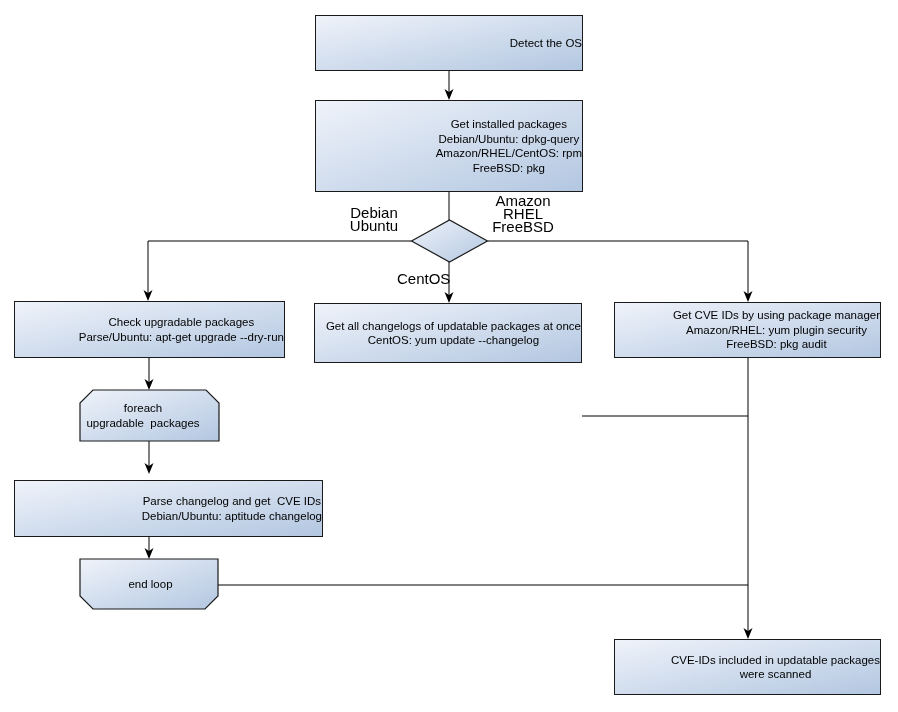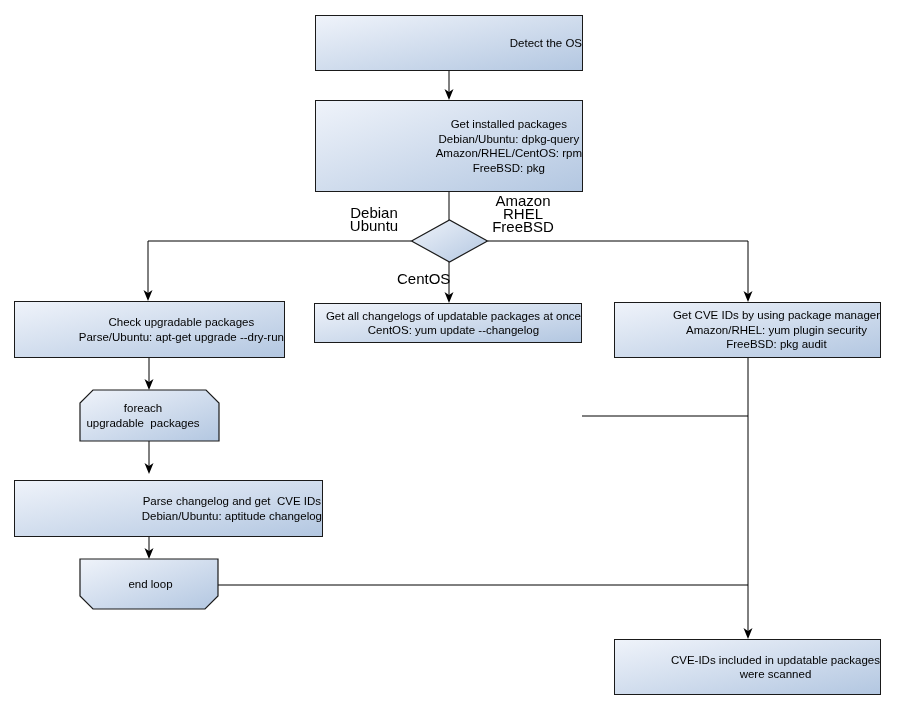--- a/index.html
+++ b/index.html
@@ -136,21 +136,21 @@
   <div class="node" style="left:14px; top:301px; width:271px; height:57px;">
     <span class="node-text">Check upgradable packages
 Parse/Ubuntu: apt-get upgrade --dry-run</span>
   </div>
 
   <div class="node" style="left:14px; top:480px; width:309px; height:57px;">
     <span class="node-text">Parse changelog and get  CVE IDs
 Debian/Ubuntu: aptitude changelog</span>
   </div>
 
-  <div class="node" style="left:314px; top:303px; width:268px; height:40px;">
+  <div class="node" style="left:314px; top:303px; width:268px; height:60px;">
     <span class="node-text">Get all changelogs of updatable packages at once
 CentOS: yum update --changelog</span>
   </div>
 
 
   <div class="node" style="left:614px; top:302px; width:267px; height:56px;">
     <span class="node-text">Get CVE IDs by using package manager
 Amazon/RHEL: yum plugin security
 FreeBSD: pkg audit</span>
   </div>

